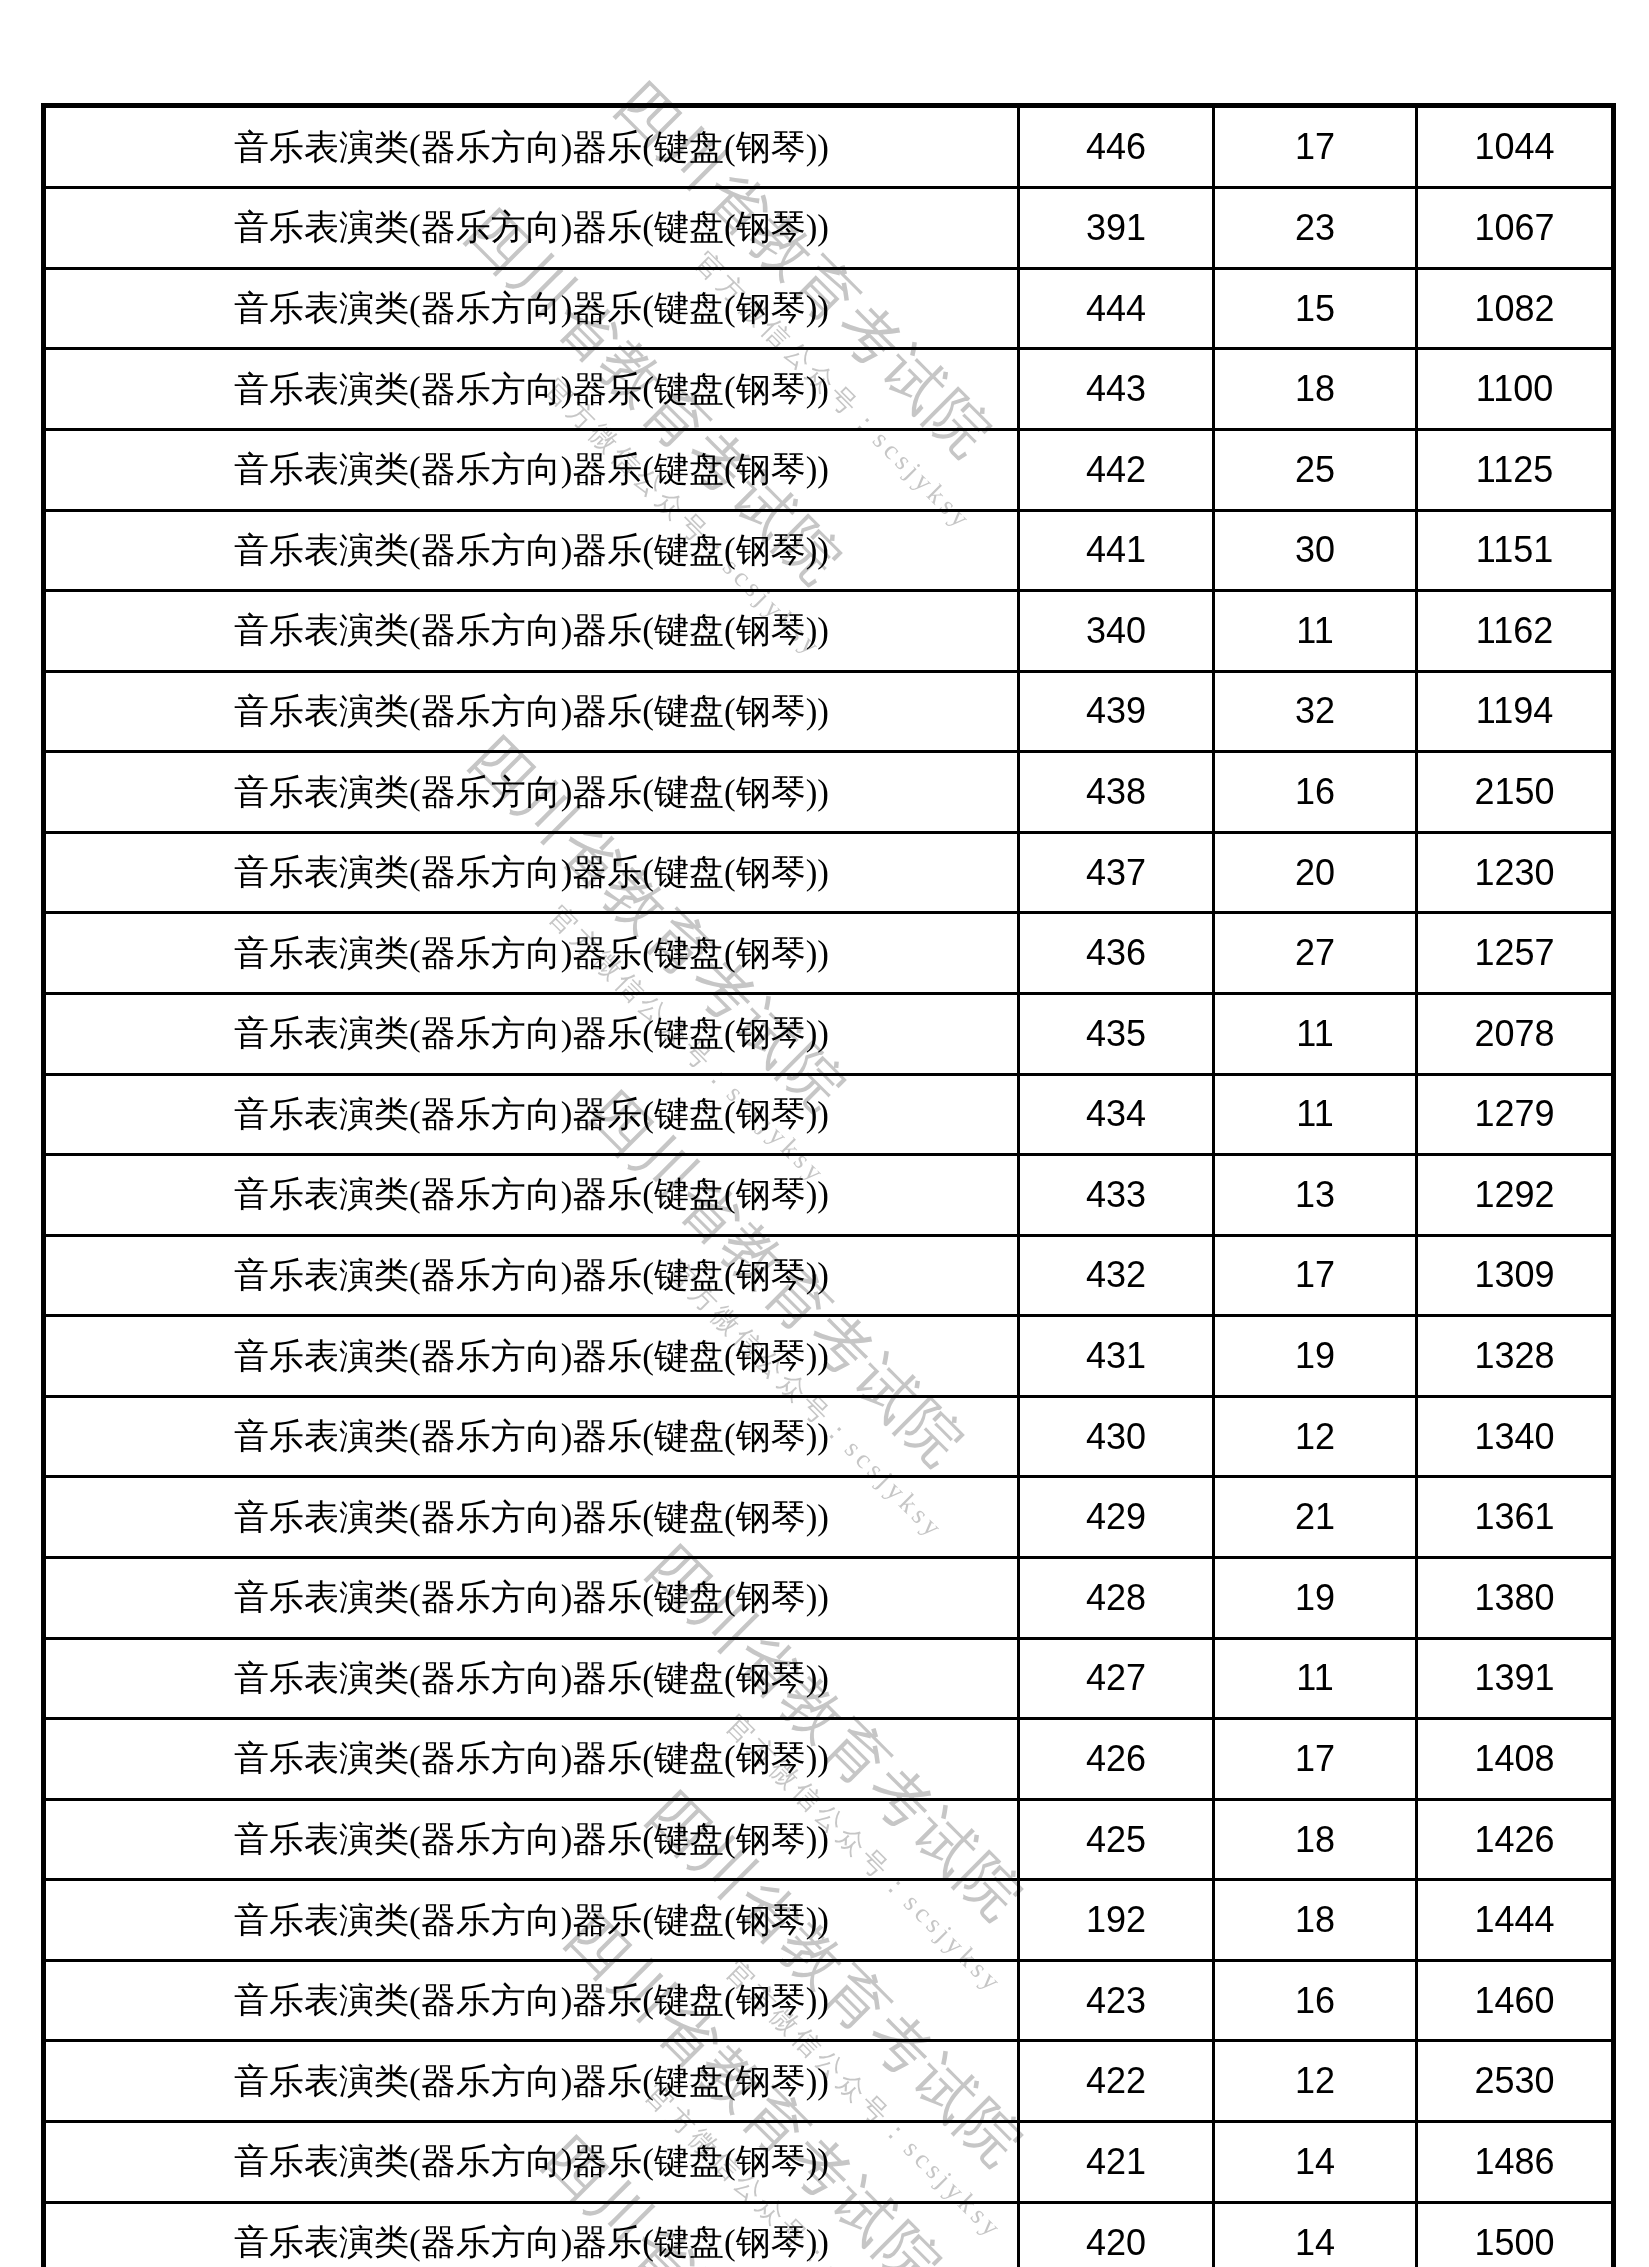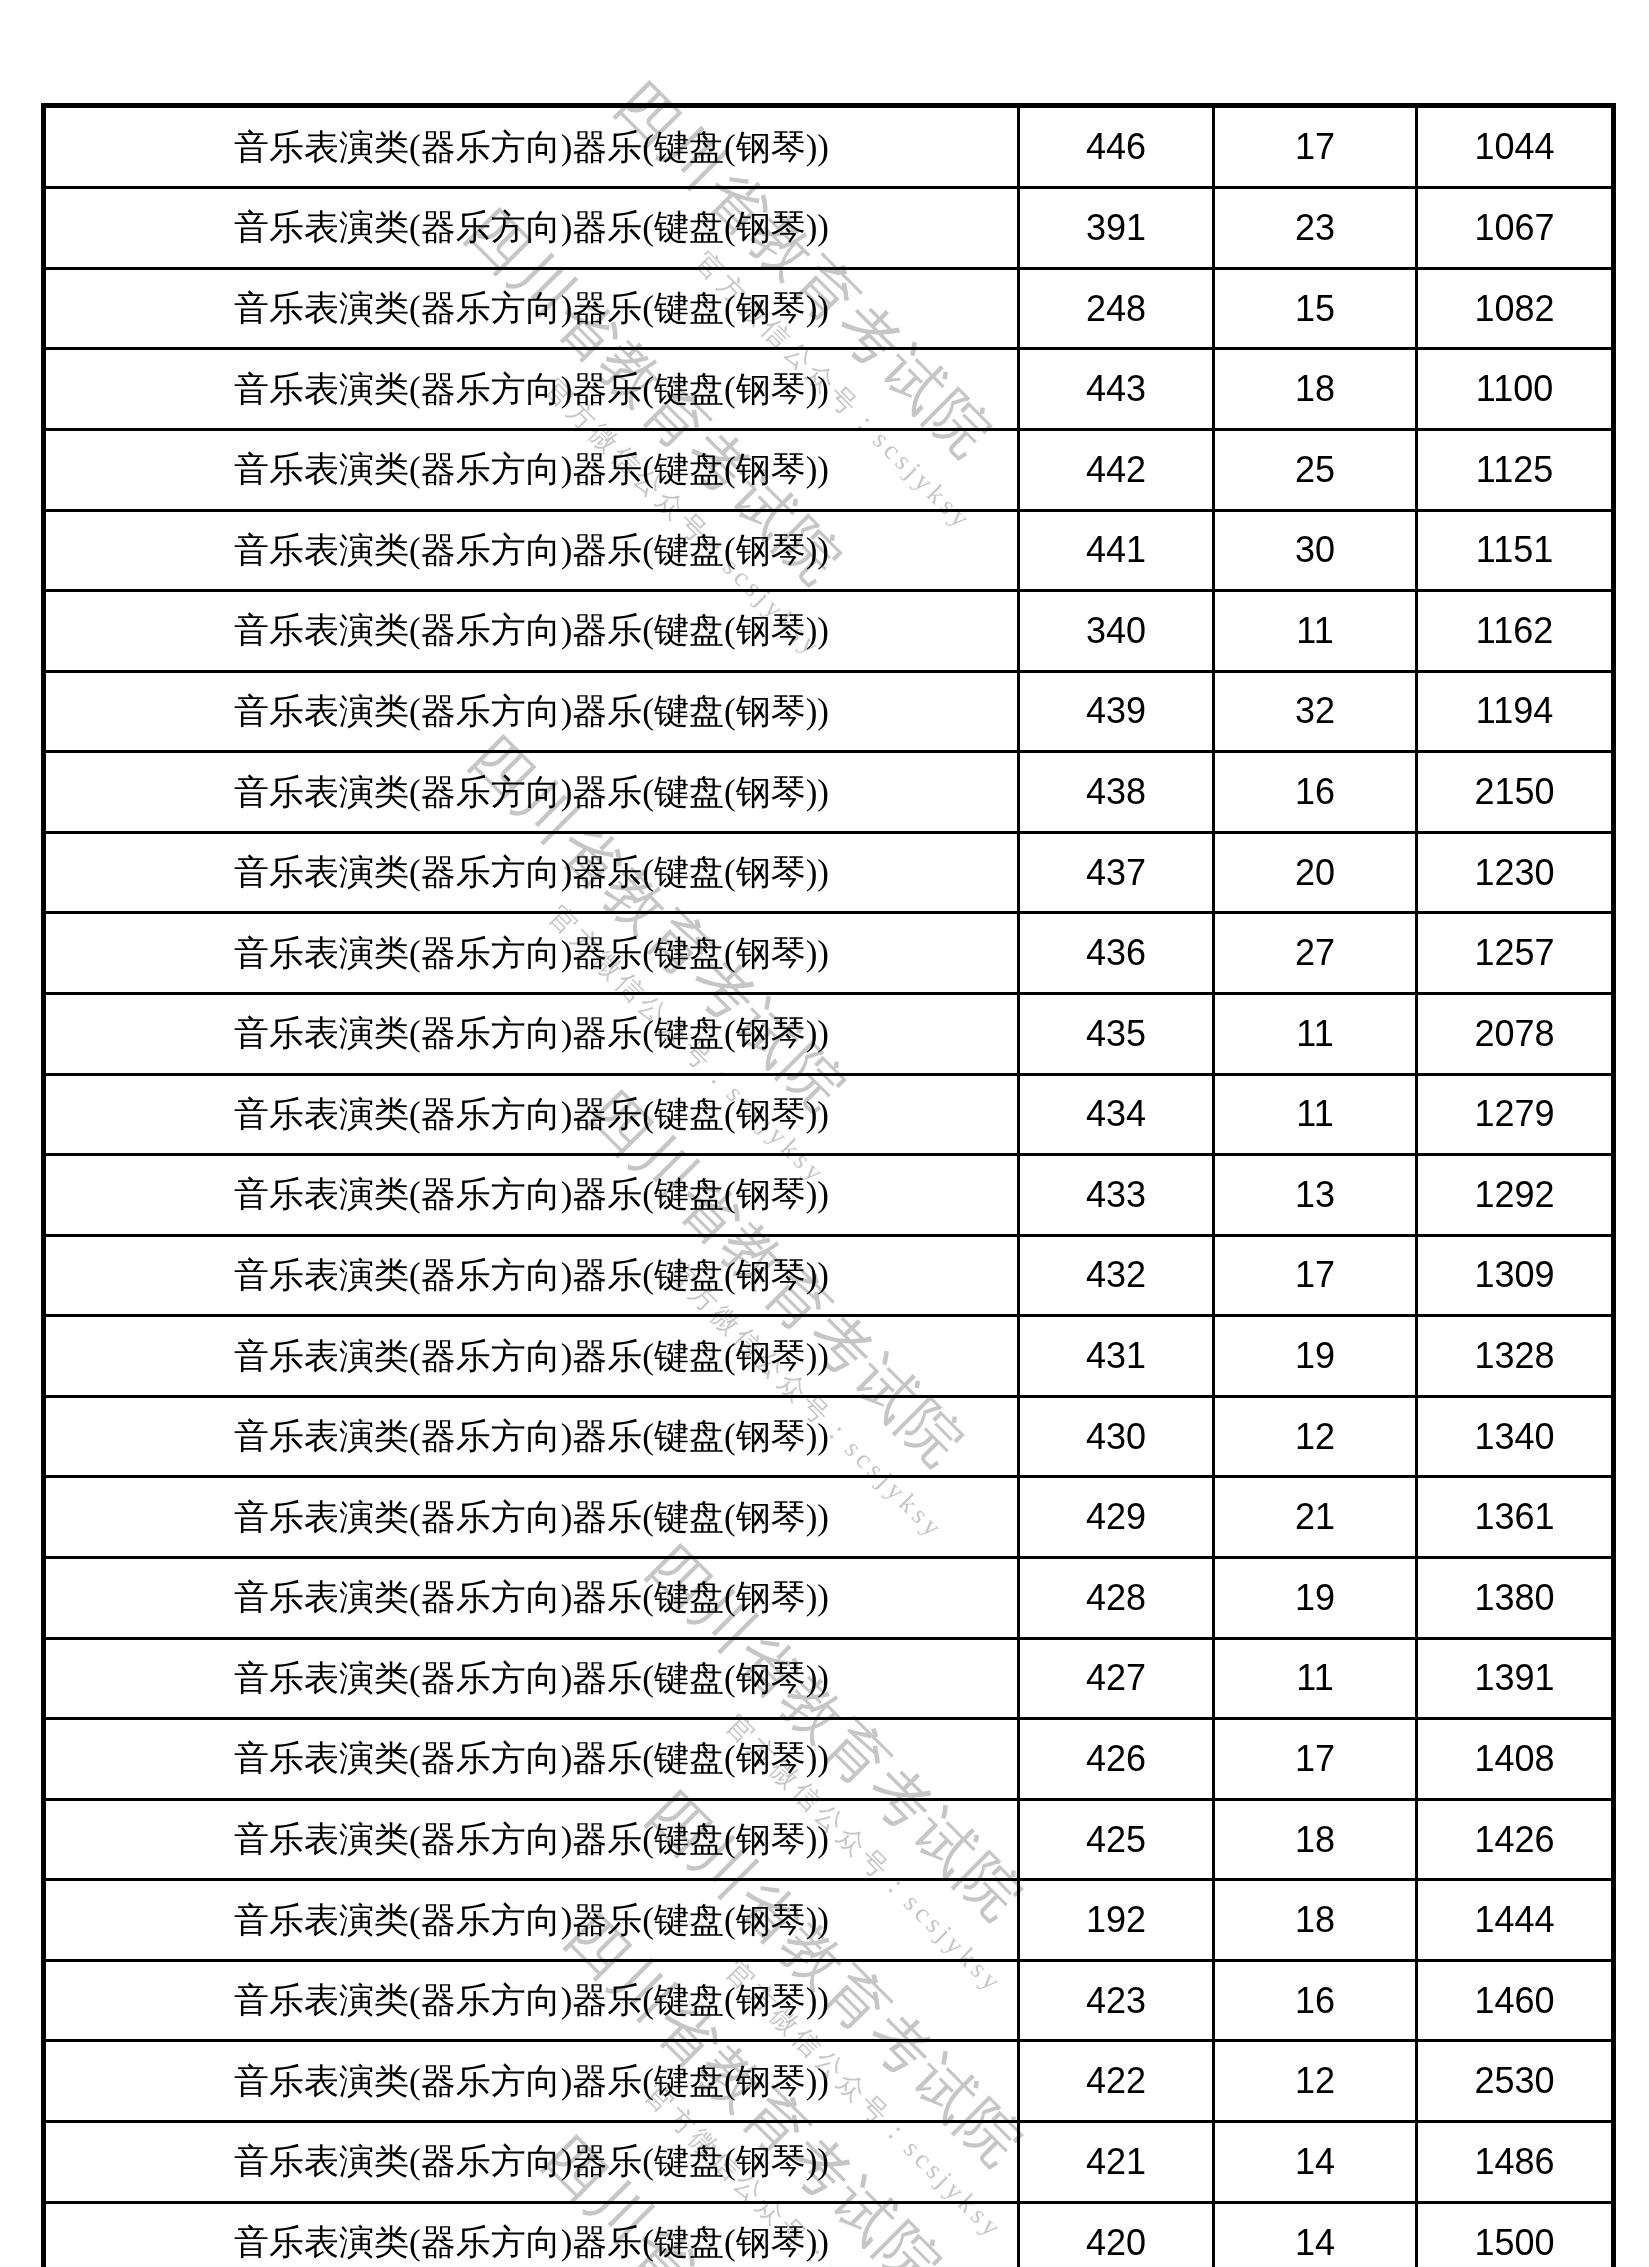--- a/index.html
+++ b/index.html
@@ -126,21 +126,21 @@
       <td class="cell-number">1044</td>
     </tr>
         <tr>
       <td class="cell-category">音乐表演类(器乐方向)器乐(键盘(钢琴))</td>
       <td class="cell-number">391</td>
       <td class="cell-number">23</td>
       <td class="cell-number">1067</td>
     </tr>
         <tr>
       <td class="cell-category">音乐表演类(器乐方向)器乐(键盘(钢琴))</td>
-      <td class="cell-number">248</td>
+      <td class="cell-number">444</td>
       <td class="cell-number">15</td>
       <td class="cell-number">1082</td>
     </tr>
         <tr>
       <td class="cell-category">音乐表演类(器乐方向)器乐(键盘(钢琴))</td>
       <td class="cell-number">443</td>
       <td class="cell-number">18</td>
       <td class="cell-number">1100</td>
     </tr>
         <tr>

